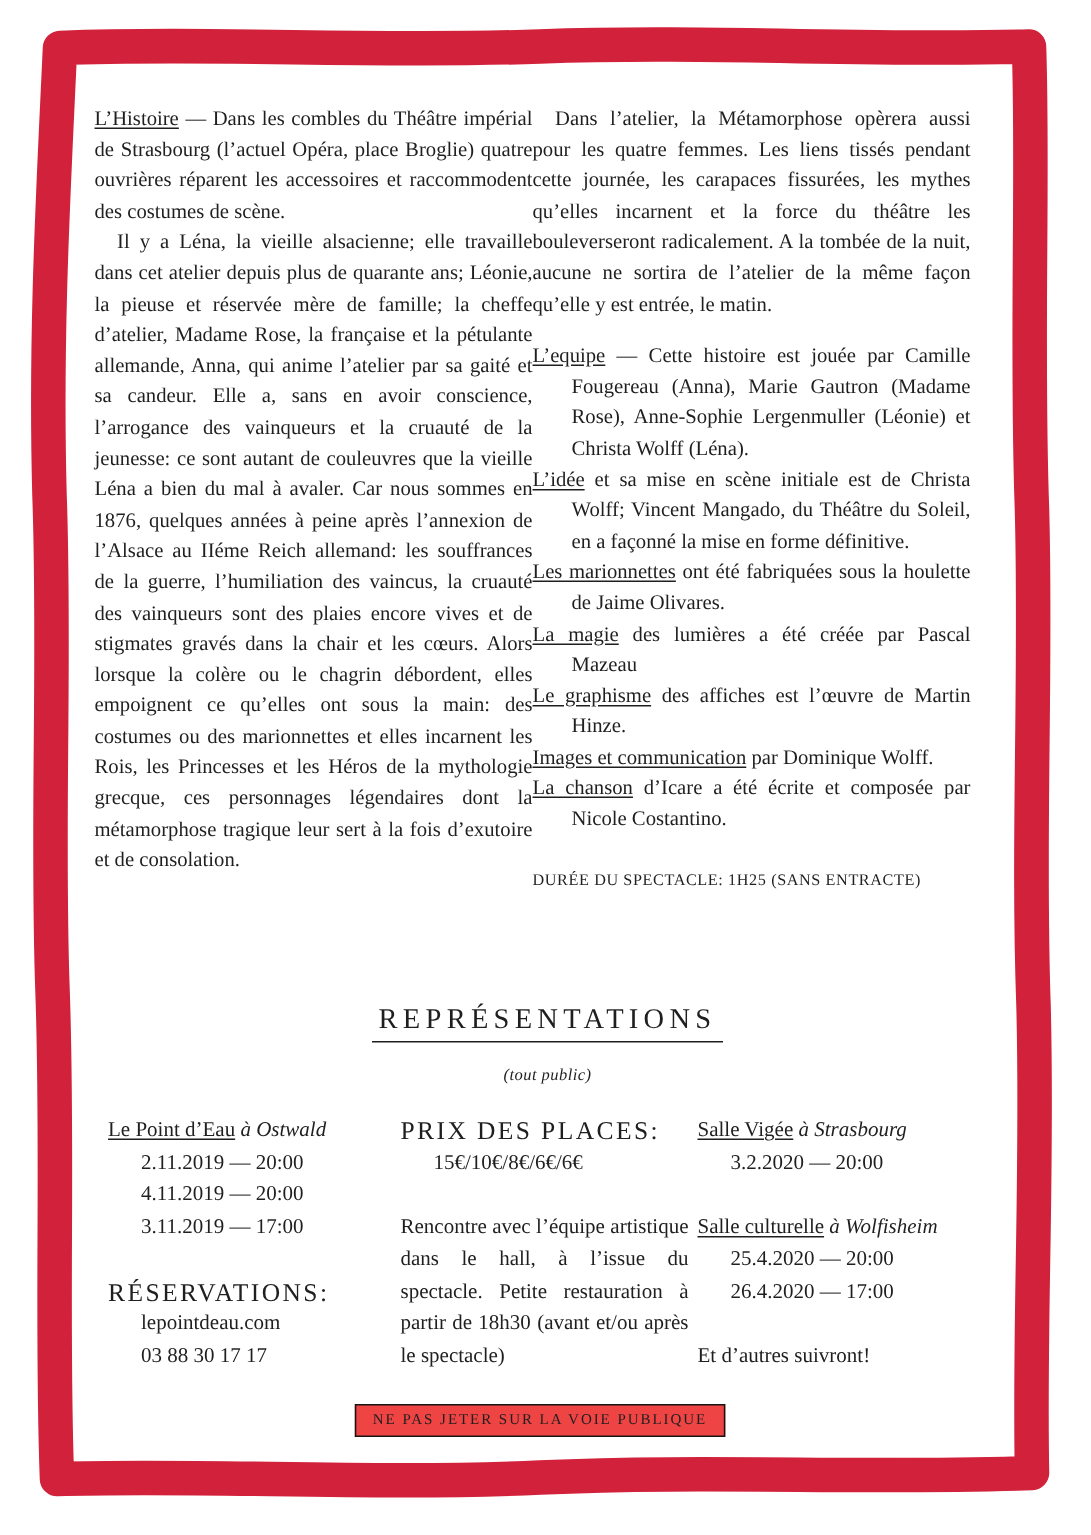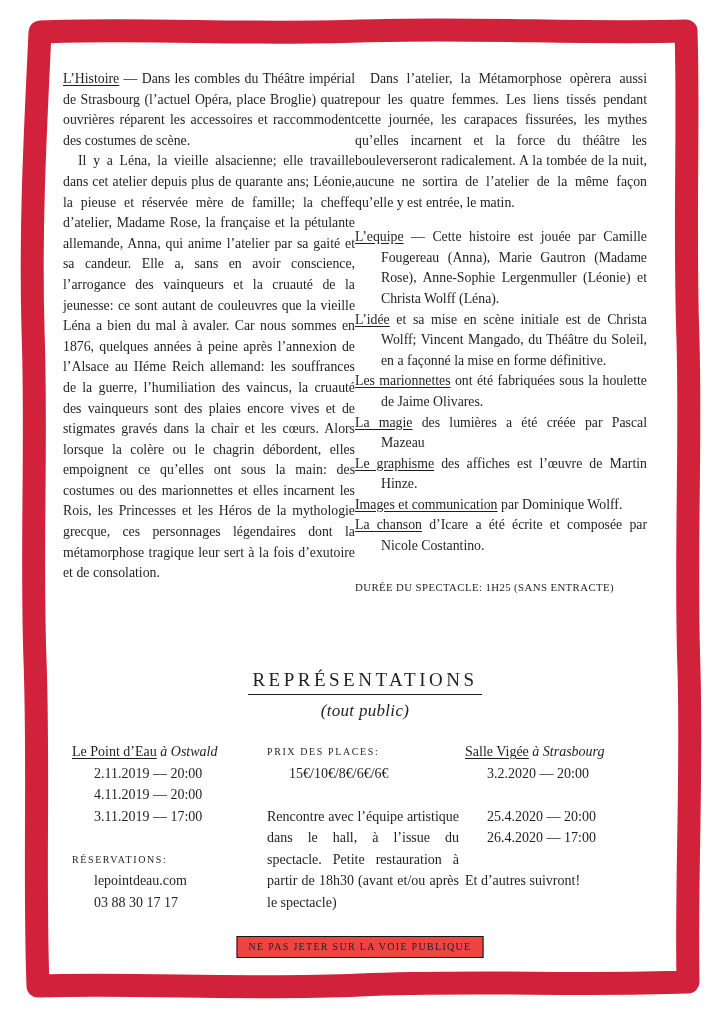--- a/index.html
+++ b/index.html
@@ -16,31 +16,31 @@
   .col{width:292px;font-size:13.8px;line-height:20.6px;text-align:justify;}
   .lead-u{text-decoration:underline;text-underline-offset:2px;}
   .p-indent{text-indent:15px;}
   .credits{margin-top:14px;}
   .credit{padding-left:26px;text-indent:-26px;}
   .duration{margin-top:20px;font-size:10.8px;letter-spacing:0.4px;white-space:nowrap;}
   
   .rep-header{text-align:center;margin-top:22px;}
   .rep-title{display:inline-block;font-size:19px;letter-spacing:3.5px;
     border-bottom:1.5px solid #1f1f1f;padding:0 4px 3px 4px;}
-  .rep-sub{font-style:italic;font-size:17px;margin-top:6px;letter-spacing:0.3px;}
+  .rep-sub{font-style:italic;font-size:11px;margin-top:16px;letter-spacing:0.3px;}
   
   .rep-grid{position:relative;margin-top:20px;height:180px;font-size:14px;line-height:21.5px;}
   .rep-col{position:absolute;top:0;}
   .rep-col-1{left:9px;width:192px;}
   .rep-col-2{left:204px;width:192px;}
   .rep-col-3{left:402px;width:202px;}
   .venue .u{text-decoration:underline;text-underline-offset:2px;}
   .venue .it{font-style:italic;}
   .r-date{padding-left:22px;white-space:nowrap;}
-  .r-caps{font-size:10px;letter-spacing:1.6px;line-height:21.5px;}
+  .r-caps{font-size:17px;letter-spacing:1.6px;line-height:21.5px;}
   .r-para{text-align:justify;}
   .r-blank{height:21.5px;}
   
   .footer-box{position:absolute;left:360px;top:936px;transform:translateX(-50%);
     border:1.5px solid #141414;padding:4px 11px 5px 11px;
     font-size:10px;letter-spacing:1.3px;white-space:nowrap;background:#ef4444;}
 </style>
 </head>
 <body>
 
@@ -97,20 +97,21 @@
     <div class="rep-col rep-col-2" id="rep-col-1">
         <p class="r-caps">PRIX DES PLACES:</p>
         <p class="r-date">15€/10€/8€/6€/6€</p>
         <div class="r-blank"></div>
         <p class="r-para">Rencontre avec l’équipe artistique dans le hall, à l’issue du spectacle. Petite restauration à partir de 18h30 (avant et/ou après le spectacle)</p>
       </div>
     <div class="rep-col rep-col-3" id="rep-col-2">
         <p class="venue"><span class="u">Salle Vigée</span> <span class="it">à Strasbourg</span></p>
         <p class="r-date">3.2.2020 — 20:00</p>
         <div class="r-blank"></div>
+        <p class="venue"><span class="u">Salle culturelle</span> <span class="it">à Wolfisheim</span></p>
         <p class="r-date">25.4.2020 — 20:00</p>
         <p class="r-date">26.4.2020 — 17:00</p>
         <div class="r-blank"></div>
         <p class="r-plain">Et d’autres suivront!</p>
       </div>
   </div>
 
 </div>
 
 <div class="footer-box">NE PAS JETER SUR LA VOIE PUBLIQUE</div>

